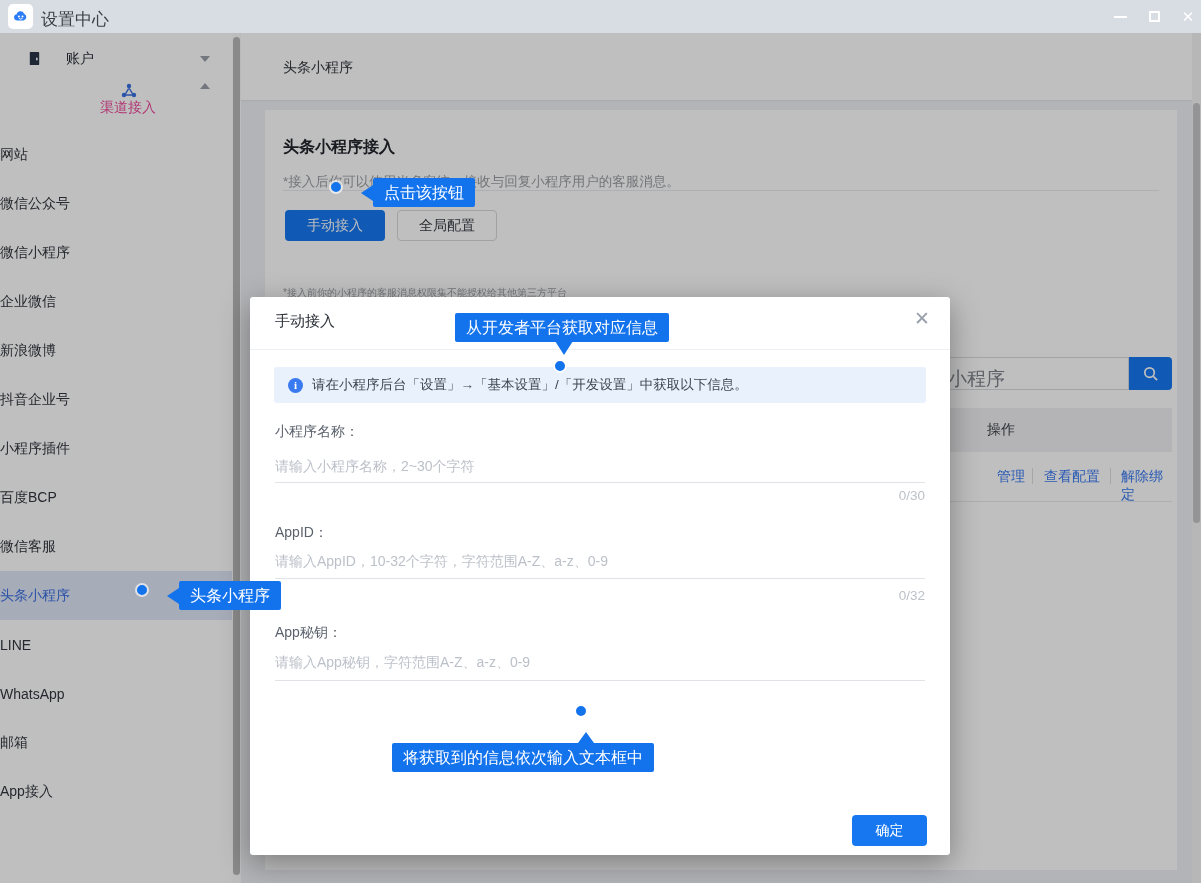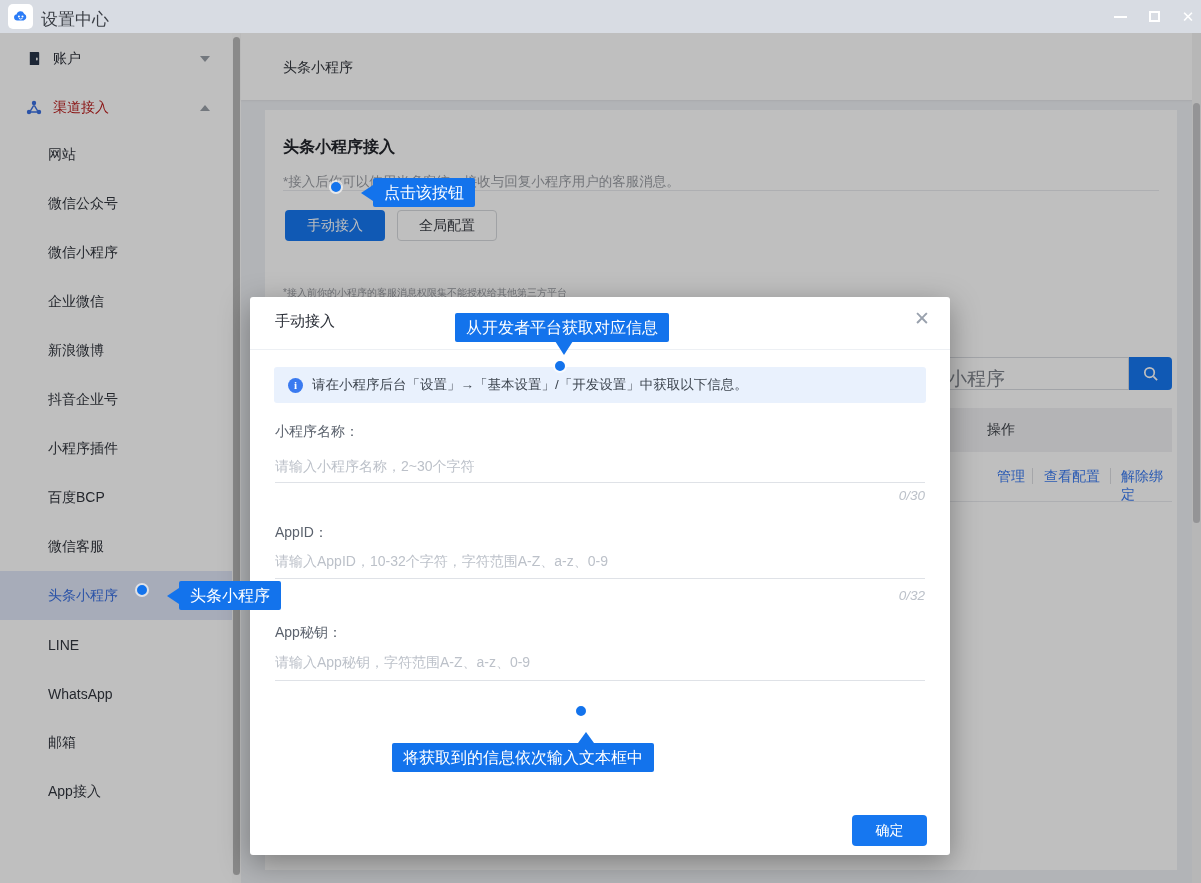--- a/index.html
+++ b/index.html
@@ -15,28 +15,28 @@
   .winbtn .box { width:11px; height:11px; border:2px solid #fff; }
   .winbtn .x { font-size:15px; color:#fff; line-height:1; }
 
   
   .appbody { position:absolute; left:0; top:33px; width:1201px; height:850px; }
 
   
   .sidebar { position:absolute; left:0; top:0; width:232px; height:850px; background:#ffffff; }
   .side-row { position:absolute; left:0; width:232px; height:49px; display:flex; align-items:center; }
   .side-head { font-size:14px; color:#2b2f38; }
-  .side-head .lbl { margin-left:11px; }
+  .side-head .lbl { margin-left:24px; }
   .side-head .ic { margin-left:26px; width:16px; height:16px; display:flex; align-items:center; justify-content:center; }
   .chev { position:absolute; right:22px; width:0; height:0; border-left:5px solid transparent; border-right:5px solid transparent; }
   .chev.down { border-top:6px solid #9aa0a8; }
   .chev.up { border-bottom:6px solid #9aa0a8; }
-  .side-head.active, .side-head.active .lbl { color:#b91c1c; }
+  .side-head.active, .side-head.active .lbl { color:#ec4899;flex-direction:column; }
   .side-items { position:absolute; left:0; top:97px; width:232px; }
-  .side-item { width:232px; height:49px; display:flex; align-items:center; padding-left:48px; font-size:14px; color:#32363e; cursor:pointer; }
+  .side-item { width:232px; height:49px; display:flex; align-items:center; font-size:14px; color:#32363e; cursor:pointer; }
   .side-item.active { background:#dfe6f7; color:#3a6fe0; }
 
   
   .midscroll { position:absolute; left:232px; top:0; width:9px; height:850px; background:#fcfcfc; }
   .midscroll .thumb { position:absolute; left:1px; top:4px; width:7px; height:838px; border-radius:4px; background:#b9b9b9; }
 
   
   .content { position:absolute; left:241px; top:0; width:960px; height:850px; background:#eef0f4; }
   .crumbband { position:absolute; left:0; top:0; width:960px; height:67px; background:#fff; box-shadow:0 1px 2px rgba(0,0,0,.06); }
   .crumb { position:absolute; left:42px; top:26px; font-size:14px; color:#33373e; }
@@ -72,21 +72,21 @@
   .modal { position:absolute; left:250px; top:297px; width:700px; height:558px; background:#fff; border-radius:3px; box-shadow:0 8px 30px rgba(0,0,0,.35); z-index:100; }
   .modal-title { position:absolute; left:25px; top:15px; font-size:15px; color:#2b2f38; }
   .modal-close { position:absolute; right:20px; top:12px; font-size:19px; color:#99a1ad; cursor:pointer; line-height:1; }
   .modal-divider { position:absolute; left:0; top:52px; width:700px; height:1px; background:#edf0f4; }
   .banner { position:absolute; left:24px; top:70px; width:652px; height:36px; background:#e9f1fd; border-radius:3px; display:flex; align-items:center; }
   .info-ic { width:15px; height:15px; border-radius:50%; background:#3a7af0; color:#fff; font-size:11px; font-weight:bold; display:flex; align-items:center; justify-content:center; margin-left:14px; font-family:"Liberation Serif",serif; }
   .banner-text { margin-left:9px; font-size:13.5px; color:#3e4650; }
   .f-label { position:absolute; left:25px; font-size:14px; color:#5b626d; }
   .f-ph { position:absolute; left:25px; font-size:14px; color:#bcc1c9; }
   .f-line { position:absolute; left:25px; width:650px; height:1px; background:#dfe2e7; }
-  .f-count { position:absolute; right:25px; font-size:13.5px; color:#bcc1c9;font-style:italic; }
+  .f-count { position:absolute; right:25px; font-size:13.5px; color:#bcc1c9; }
   .btn-confirm { position:absolute; left:602px; top:518px; width:75px; height:31px; }
 
   
   .marker { position:absolute; width:10px; height:10px; background:#fff; border:5px solid #1373ec; border-radius:50%; box-shadow:0 0 0 2px rgba(255,255,255,.65); z-index:200; }
   .callout { position:absolute; height:29px; line-height:29px; padding:0 11px; background:#1373ec; color:#fff; font-size:16px; border-radius:2px; white-space:nowrap; z-index:200; }
   .arr { position:absolute; width:0; height:0; }
   .arr-left { left:-12px; top:7px; border-top:8px solid transparent; border-bottom:8px solid transparent; border-right:12px solid #1373ec; }
   .arr-down { top:28px; border-left:9px solid transparent; border-right:9px solid transparent; border-top:14px solid #1373ec; }
   .arr-up { top:-11px; border-left:8px solid transparent; border-right:8px solid transparent; border-bottom:11px solid #1373ec; }
 </style>

